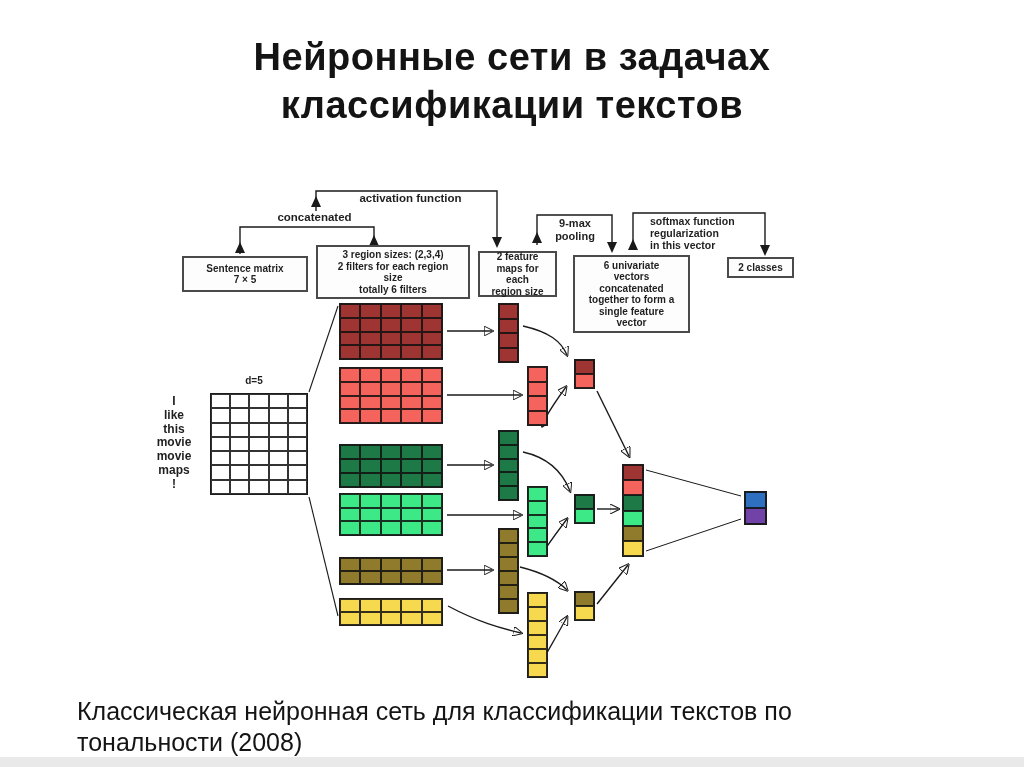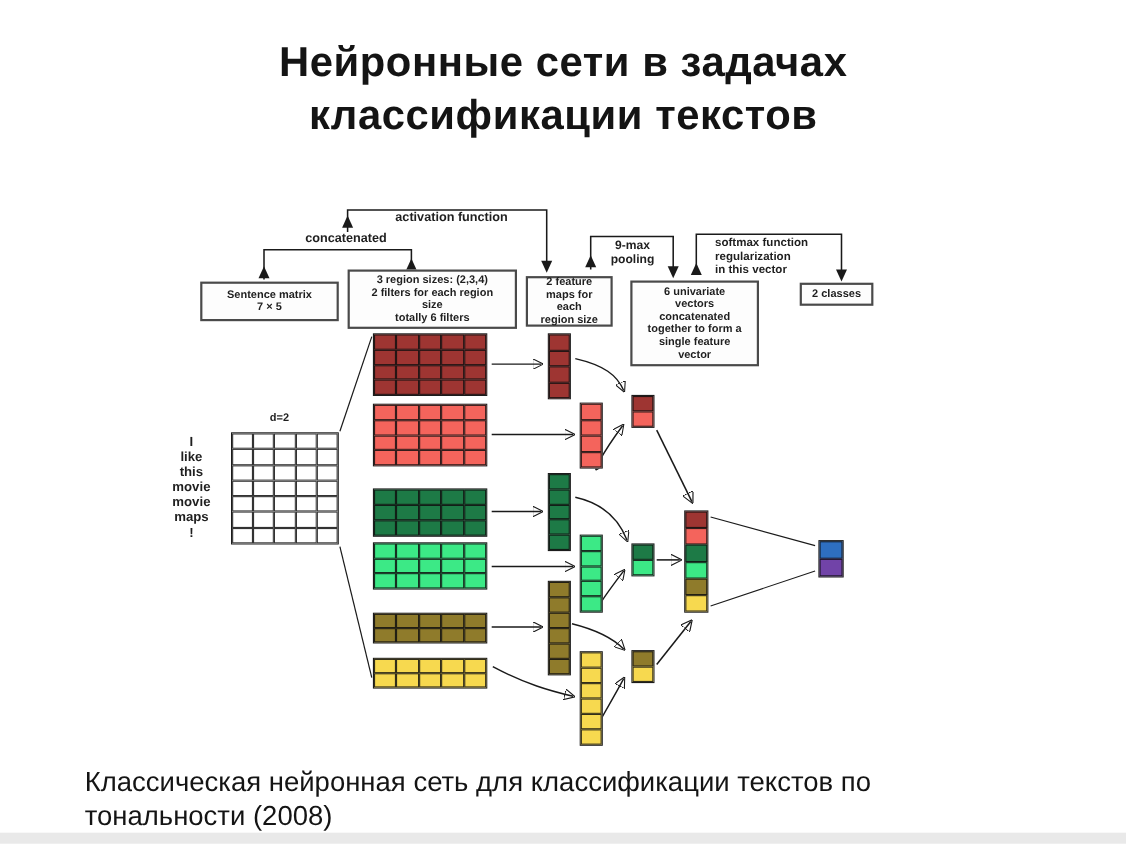--- a/index.html
+++ b/index.html
@@ -115,21 +115,21 @@
 
 <div class="abs" id="words">
   <span>I</span>
   <span>like</span>
   <span>this</span>
   <span>movie</span>
   <span>movie</span>
   <span>maps</span>
   <span>!</span>
 </div>
-<div class="abs" id="dim-label">d=2</div>
+<div class="abs" id="dim-label">d=5</div>
 <div class="matrix" style="left: 210px; top: 393px; width: 98px; height: 102px; display: grid; grid-template-columns: repeat(5, 1fr); grid-template-rows: repeat(7, 1fr);">
     <div class="cell" style="background: rgb(255, 255, 255);"></div>
     <div class="cell" style="background: rgb(255, 255, 255);"></div>
     <div class="cell" style="background: rgb(255, 255, 255);"></div>
     <div class="cell" style="background: rgb(255, 255, 255);"></div>
     <div class="cell" style="background: rgb(255, 255, 255);"></div>
     <div class="cell" style="background: rgb(255, 255, 255);"></div>
     <div class="cell" style="background: rgb(255, 255, 255);"></div>
     <div class="cell" style="background: rgb(255, 255, 255);"></div>
     <div class="cell" style="background: rgb(255, 255, 255);"></div>

